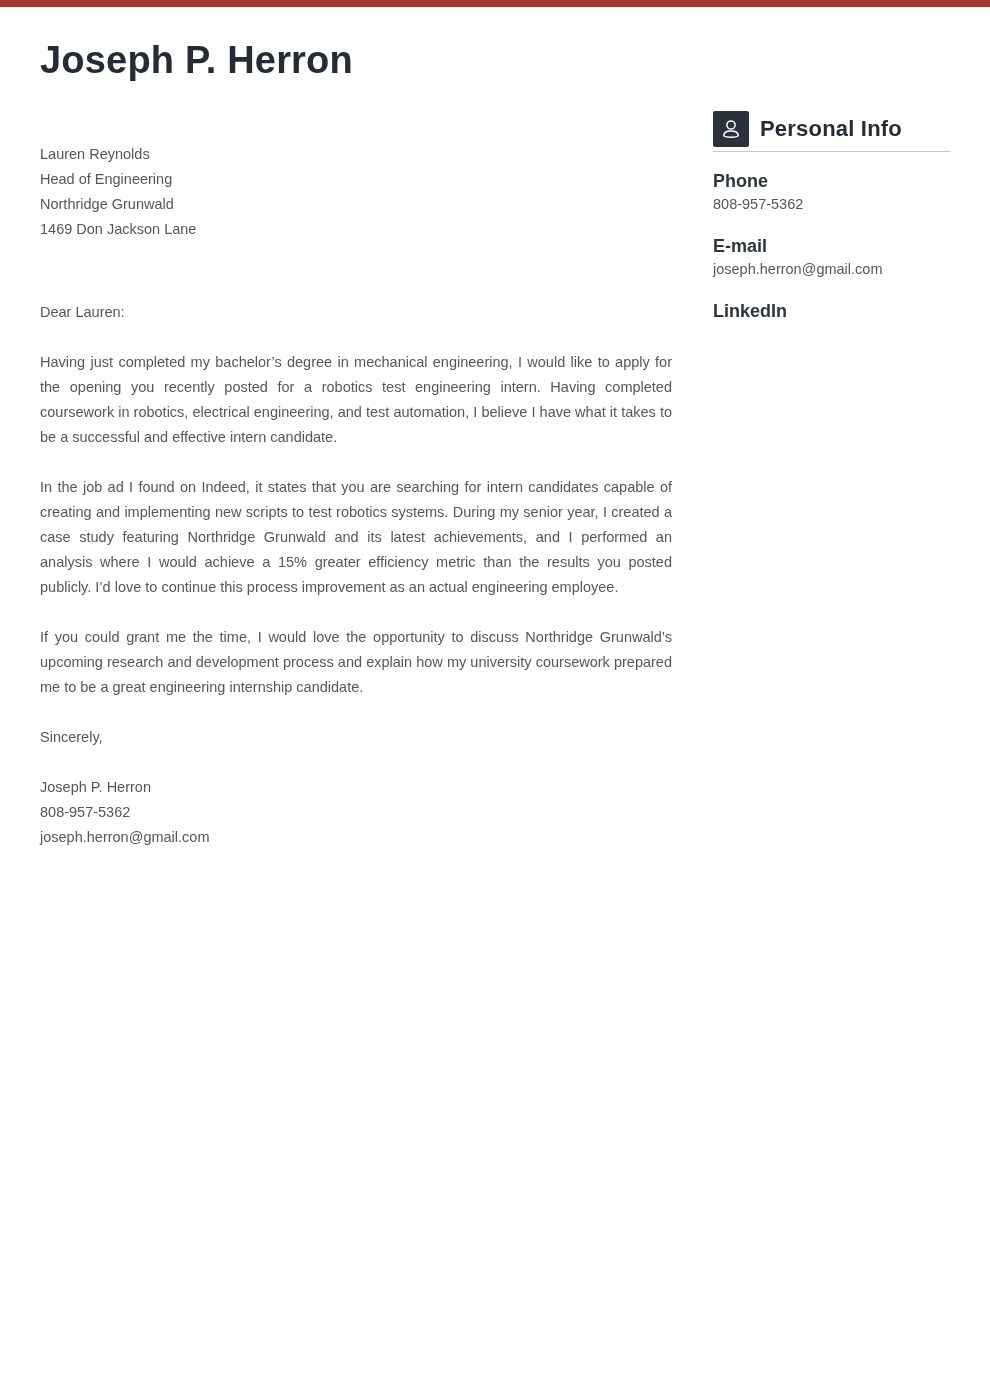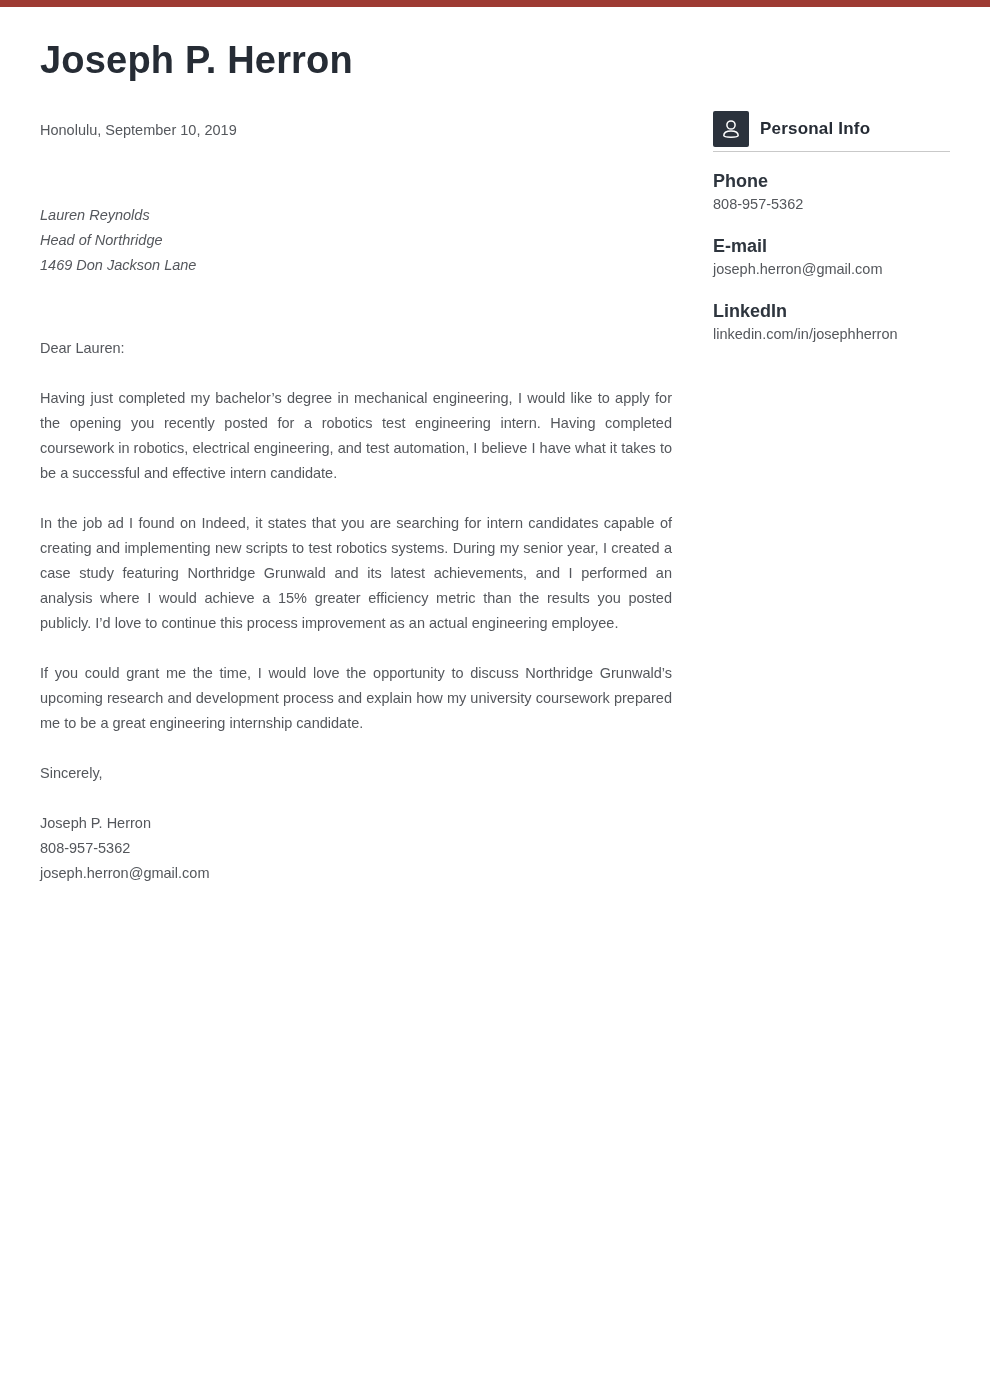--- a/index.html
+++ b/index.html
@@ -29,21 +29,21 @@
   }
   .doc-name {
     margin-top: 38px;
     font-size: 38px;
     line-height: 44px;
     font-weight: 700;
     color: #262c35;
     letter-spacing: 0.2px;
   }
   .date-line { margin-top: 36px; }
-  .recipient-block { margin-top: 60px; font-style: italic; }
+  .recipient-block { margin-top: 60px; }
   .salutation { margin-top: 58px; }
   .body-par {
     margin-top: 25px;
     text-align: justify;
   }
   .closing { margin-top: 25px; }
   .signature-block { margin-top: 25px; }
 
   
   .sidebar {
@@ -61,21 +61,21 @@
     width: 36px; height: 36px;
     background: #2b323c;
     border-radius: 2px;
     display: flex;
     align-items: center;
     justify-content: center;
     flex: 0 0 36px;
   }
   .sidebar-title {
     margin-left: 11px;
-    font-size: 17px;
+    font-size: 22px;
     font-weight: 700;
     color: #262c35;
     letter-spacing: 0.2px;
   }
   .sidebar-group { margin-top: 18px; }
   .sidebar-group:first-of-type { margin-top: 16px; }
   .sidebar-label {
     font-size: 18px;
     font-weight: 700;
     color: #2e353e;
@@ -91,25 +91,25 @@
 <body>
 
 <div class="page">
 
   <div class="accent-bar"></div>
 
   <div class="main-col">
 
     <h1 class="doc-name">Joseph P. Herron</h1>
 
-    <div class="date-line">Honolulu, September 10, 2019</div>
 
     <div class="recipient-block">
       <div>Lauren Reynolds</div>
-      <div>Head of Northridge</div>
+      <div>Head of Engineering</div>
+      <div>Northridge Grunwald</div>
       <div>1469 Don Jackson Lane</div>
     </div>
 
     <div class="salutation">Dear Lauren:</div>
 
     <p class="body-par">Having just completed my bachelor’s degree in mechanical engineering, I would like to apply for the opening you recently posted for a robotics test engineering intern. Having completed coursework in robotics, electrical engineering, and test automation, I believe I have what it takes to be a successful and effective intern candidate.</p>
     <p class="body-par">In the job ad I found on Indeed, it states that you are searching for intern candidates capable of creating and implementing new scripts to test robotics systems. During my senior year, I created a case study featuring Northridge Grunwald and its latest achievements, and I performed an analysis where I would achieve a 15% greater efficiency metric than the results you posted publicly. I’d love to continue this process improvement as an actual engineering employee.</p>
     <p class="body-par">If you could grant me the time, I would love the opportunity to discuss Northridge Grunwald’s upcoming research and development process and explain how my university coursework prepared me to be a great engineering internship candidate.</p>
 
     <div class="closing">Sincerely,</div>
@@ -139,18 +139,17 @@
       <div class="sidebar-value">808-957-5362</div>
     </div>
 
     <div class="sidebar-group">
       <div class="sidebar-label">E-mail</div>
       <div class="sidebar-value">joseph.herron@gmail.com</div>
     </div>
 
     <div class="sidebar-group">
       <div class="sidebar-label">LinkedIn</div>
-      <div class="sidebar-value">linkedin.com/in/josephherron</div>
     </div>
 
   </div>
 
 </div>
 
 </body></html>

